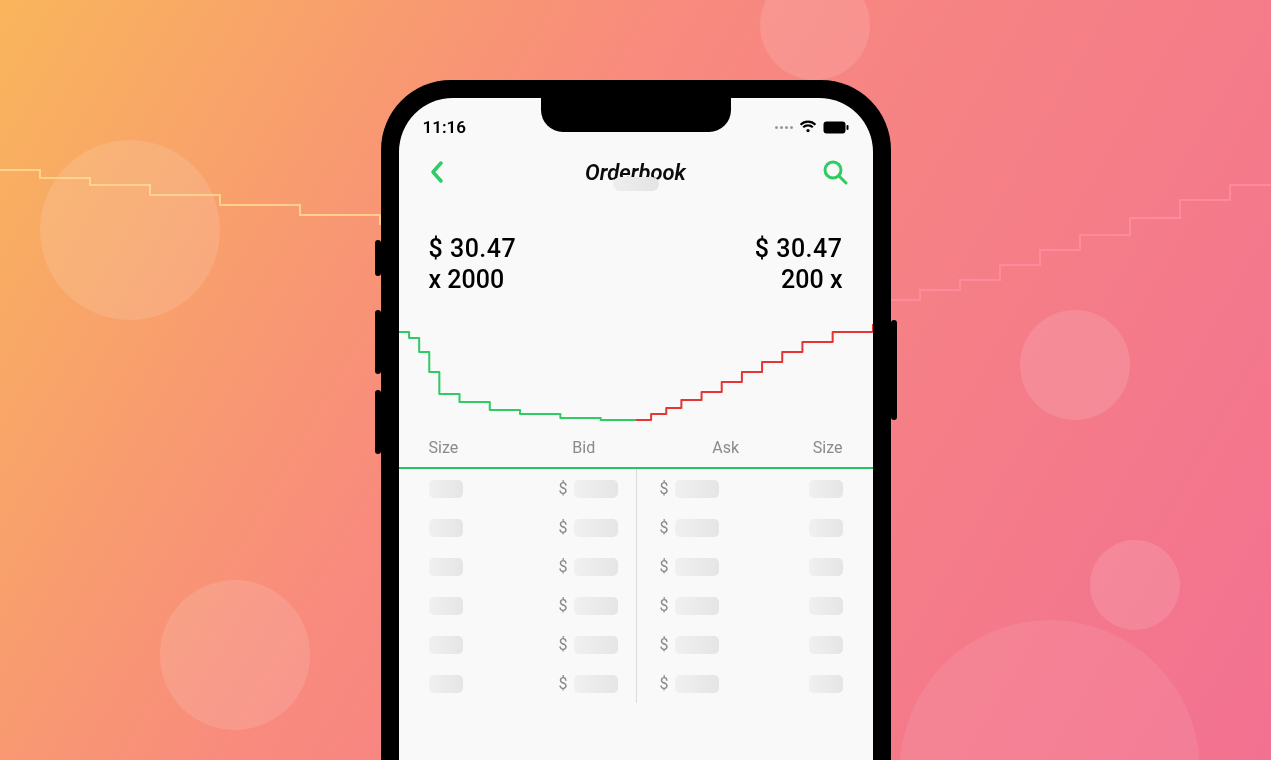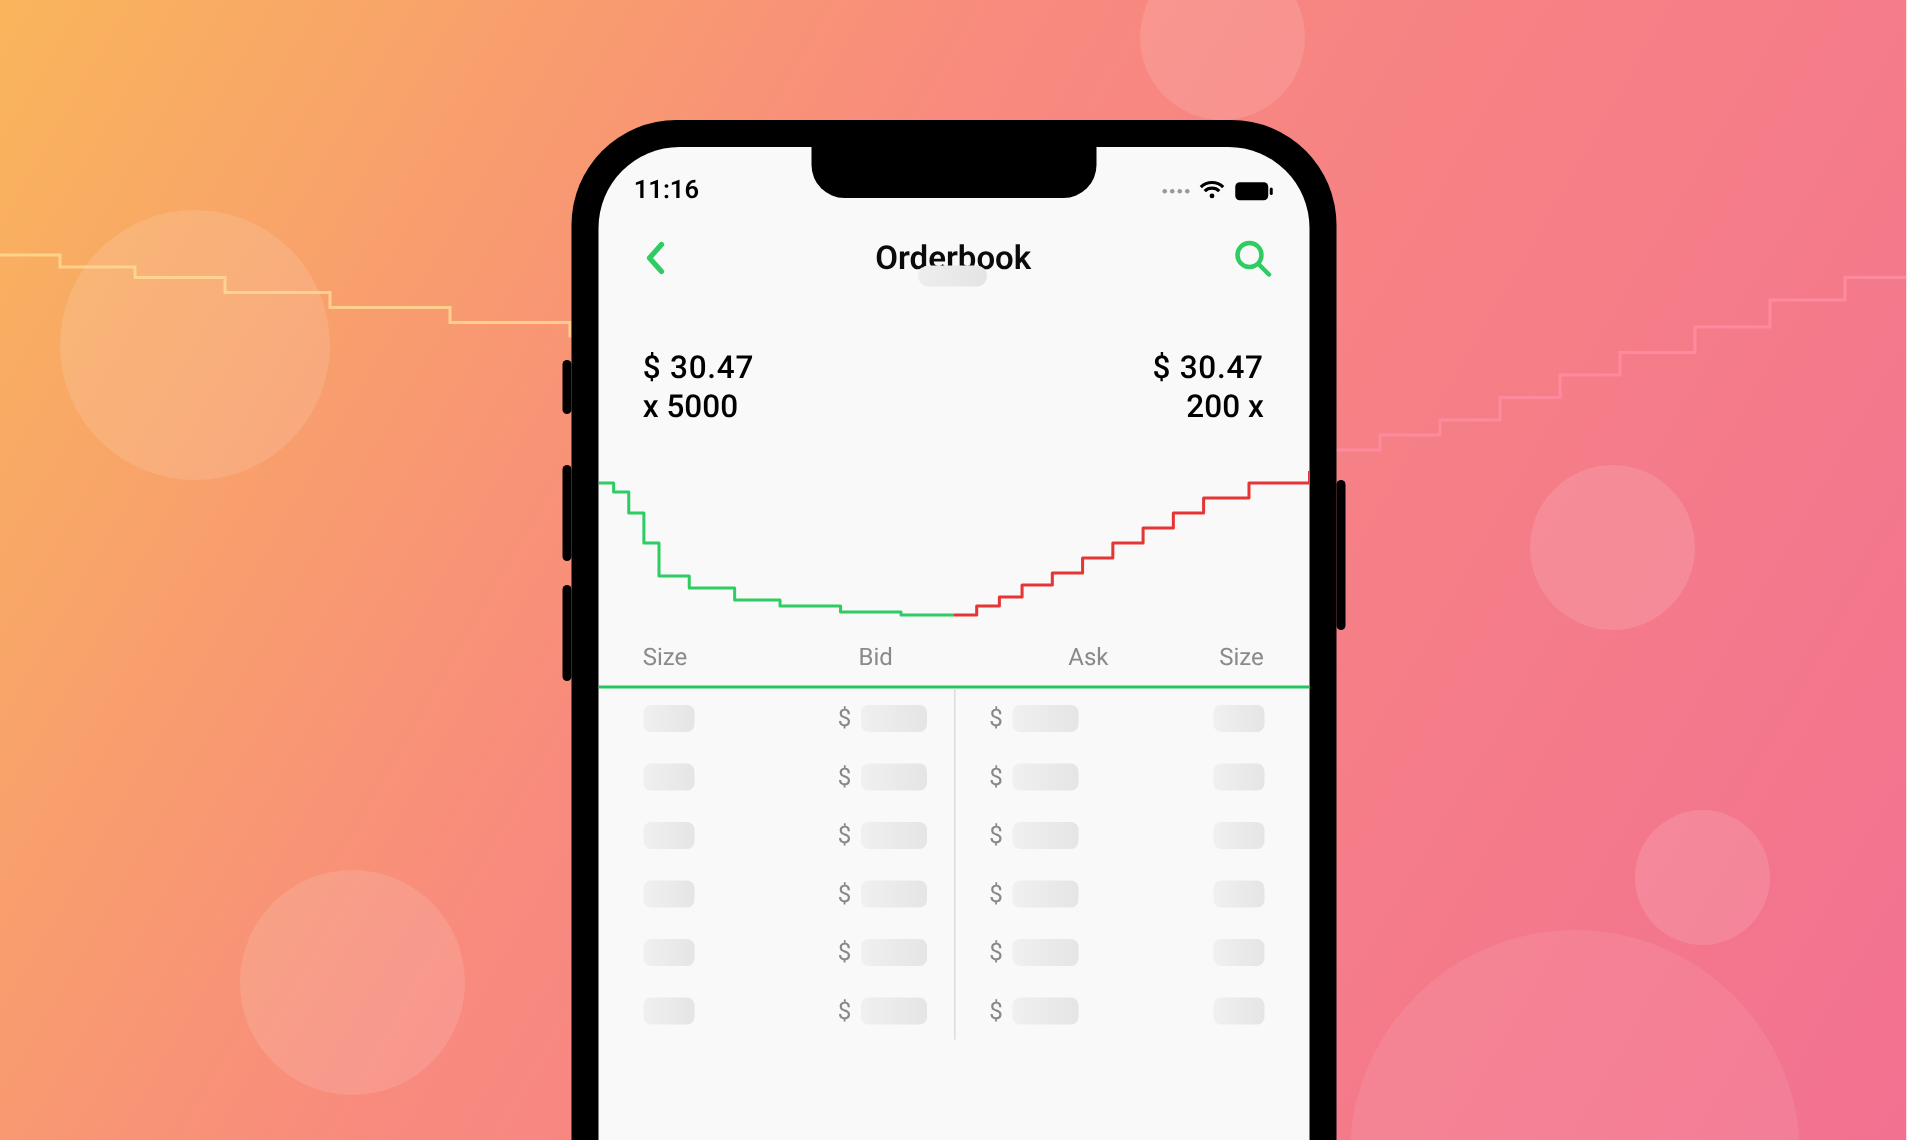--- a/index.html
+++ b/index.html
@@ -88,20 +88,21 @@
   .wifi-icon svg, .battery-icon svg { display:block; }
 
   
   .navhdr {
     position: relative;
     height: 56px;
     display: flex;
     align-items: center;
     justify-content: center;
     padding: 0 20px;
+    font-style: italic;
   }
   .back-btn, .search-btn {
     position: absolute;
     top: 50%;
     transform: translateY(-50%);
     width: 40px; height: 40px;
     display:flex; align-items:center; justify-content:center;
     cursor: pointer;
   }
   .back-btn { left: 18px; }
@@ -112,21 +113,21 @@
     bottom:-6px; left:50%; transform:translateX(-50%);
     width:46px; height:14px; border-radius:7px;
     background: linear-gradient(90deg,#eee,#e4e4e4);
   }
 
   
   .quotes {
     display:flex;
     justify-content: space-between;
     padding: 34px 30px 8px 30px;
-    font-size: 21px;
+    font-size: 25px;
     color:#000;
     font-weight: 500;
   }
   .quote-left { text-align:left; }
   .quote-right { text-align:right; }
   .qprice { letter-spacing: 0.5px; }
   .qsize { margin-top:2px; }
 
   
   .depth {
@@ -243,21 +244,21 @@
           <svg width="26" height="26" viewBox="0 0 26 26">
             <circle cx="11" cy="11" r="8" fill="none" stroke="#2FCB63" stroke-width="3"></circle>
             <line x1="17.5" y1="17.5" x2="24" y2="24" stroke="#2FCB63" stroke-width="3" stroke-linecap="round"></line>
           </svg>
         </div>
       </div>
 
       <div class="quotes">
         <div class="quote-left">
           <div class="qprice">$ 30.47</div>
-          <div class="qsize">x  5000</div>
+          <div class="qsize">x  2000</div>
         </div>
         <div class="quote-right">
           <div class="qprice">$ 30.47</div>
           <div class="qsize">200 x</div>
         </div>
       </div>
 
       <div class="depth">
         <svg viewBox="0 0 470 130" preserveAspectRatio="none">
           <polyline id="bidline" fill="none" stroke-width="2" stroke-linejoin="round" points="0,30 10,30 10,36 20,36 20,50 30,50 30,70 40,70 40,92 60,92 60,100 90,100 90,108 120,108 120,112 160,112 160,116 200,116 200,118 235,118" stroke="#2FCB63"></polyline>

